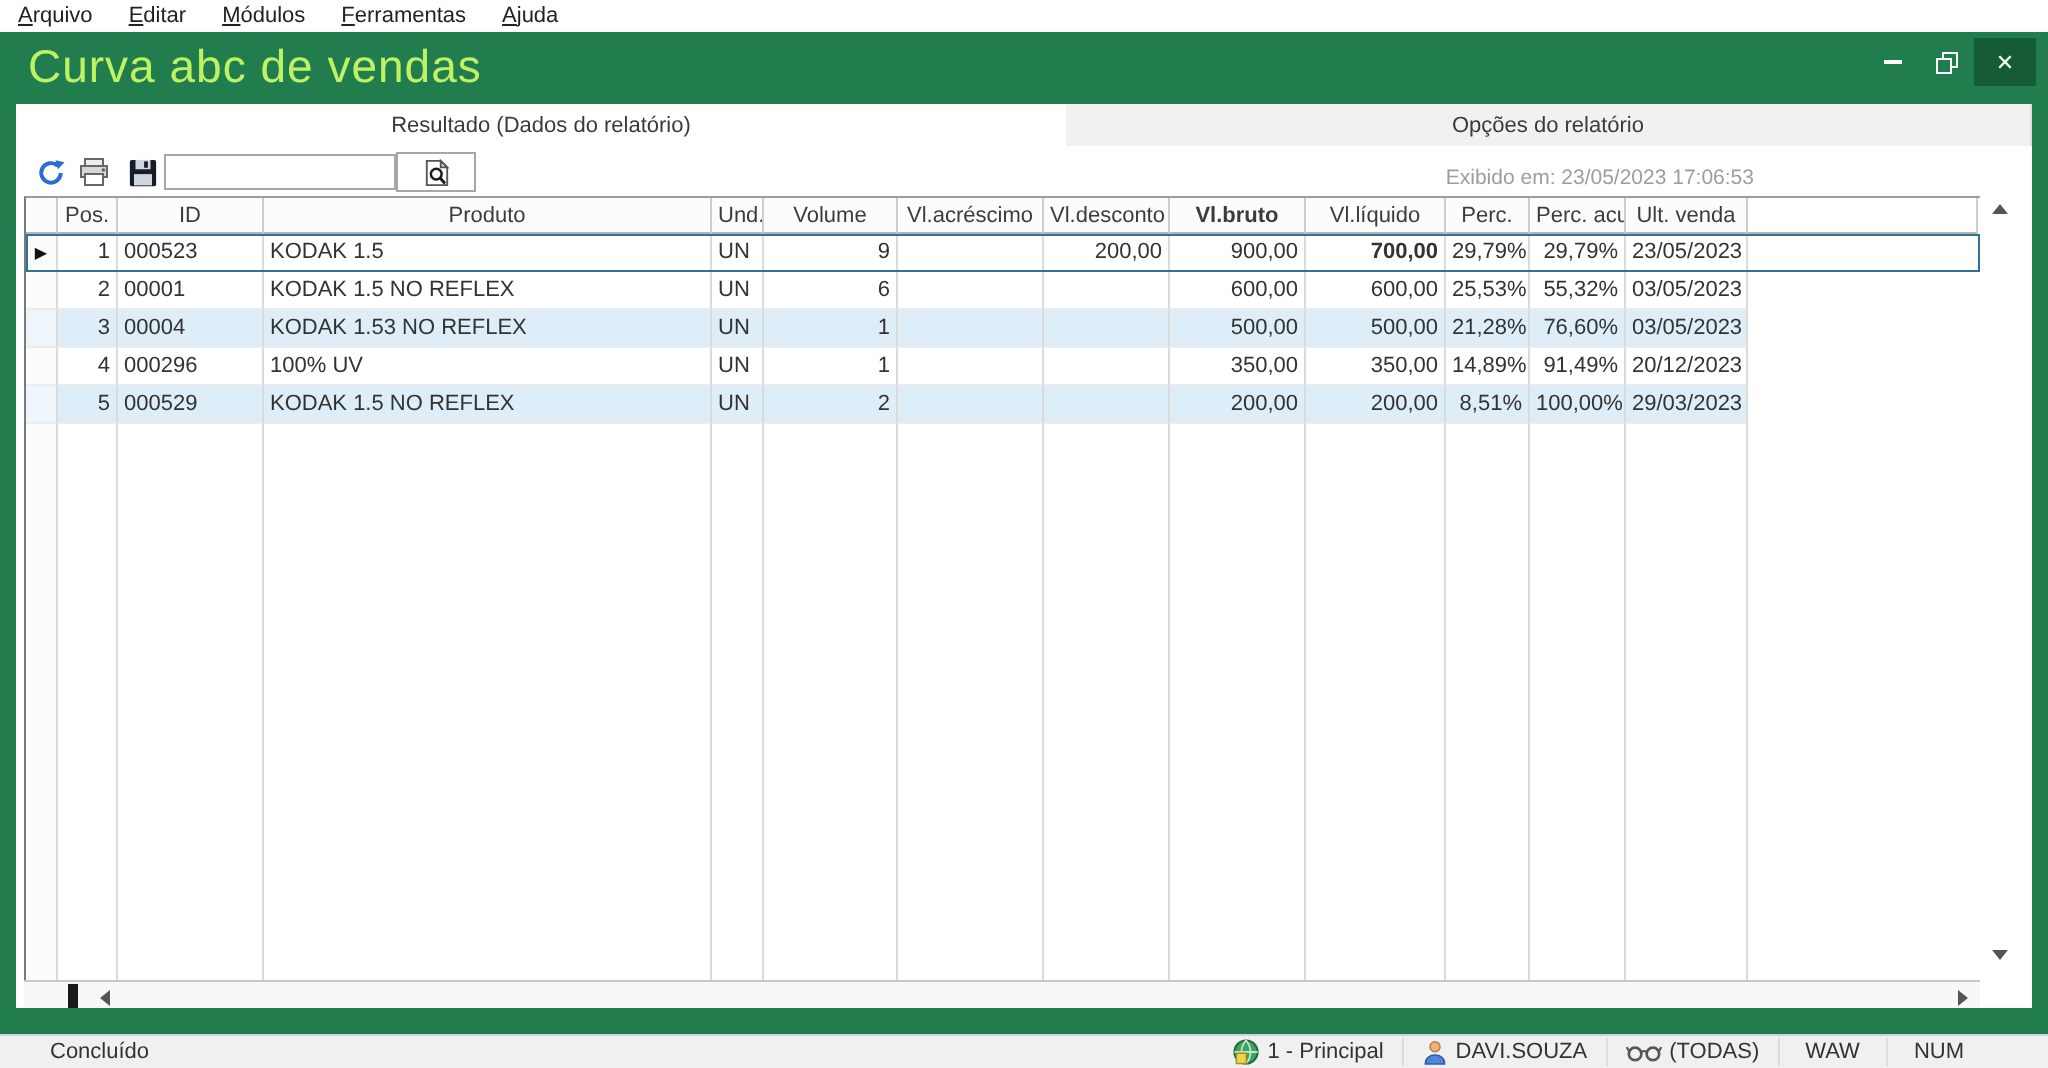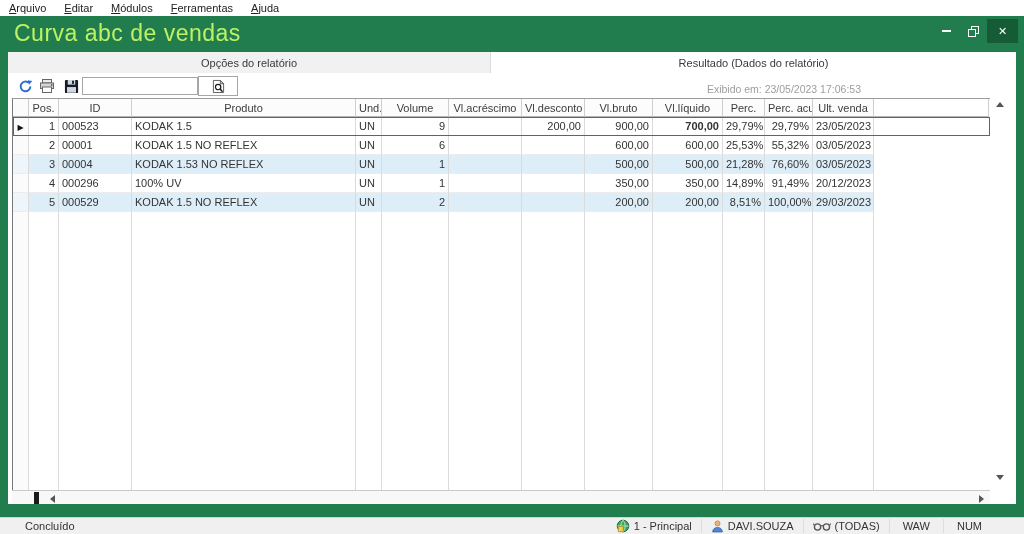--- a/index.html
+++ b/index.html
@@ -28,21 +28,21 @@
   .tab.active { width:525px; background:#ffffff; }
 
   
   .content { position:absolute; left:8px; top:57px; width:1008px; height:431px; background:#fff; }
 
   .toolbar { position:absolute; left:0; top:0; width:100%; height:24px; }
   .tool-icon { position:absolute; top:5px; width:16px; height:16px; display:flex; align-items:center; justify-content:center; }
   .tb-refresh { left:9px; } .tb-print { left:31px; } .tb-save { left:55px; }
   .tb-input { position:absolute; left:74px; top:4px; width:116px; height:18px; border:1px solid #a6a6a6; background:#fff; font-family:"Liberation Sans",sans-serif; font-size:11px; padding:0 3px; }
   .tb-preview { position:absolute; left:190px; top:3px; width:40px; height:20px; border:1px solid #a6a6a6; background:#fff; display:flex; align-items:center; justify-content:center; }
-  .displayed-at { position:absolute; left:573px; top:10px; width:280px; text-align:right; font-size:10.5px; color:#9d9d9d; }
+  .displayed-at { position:absolute; left:589px; top:10px; width:280px; text-align:right; font-size:10.5px; color:#9d9d9d; }
 
   
   .grid { position:absolute; left:4px; top:25px; width:978px; height:392px; border-top:1px solid #9c9c9c; border-left:1px solid #7a7a7a; background:#fff; display:flex; flex-direction:column; overflow:hidden; }
   .grow { display:flex; height:19px; flex:0 0 auto; position:relative; }
   .grow.header { height:18px; background:#fcfcfc; }
   .grow.filler { flex:1 1 auto; height:auto; }
   .gcell { flex:0 0 auto; font-size:11px; line-height:18px; padding:0 3px; white-space:nowrap; overflow:hidden; border-right:1px solid #dadada; border-bottom:1px solid #ececec; }
   .grow.header .gcell { text-align:center; color:#3c3c3c; border-bottom:1px solid #b5b5b5; border-right:1px solid #cfcfcf; }
   .gcell.selcol { background:#fbfbfb; text-align:center; padding:0; }
   .gcell.fillcol { border-right:none; border-bottom:none; background:#fff !important; }
@@ -96,22 +96,22 @@
             <rect x="0.5" y="3.5" width="7" height="7" fill="#217d4d" stroke="#fff"></rect>
           </svg>
         </div>
         <div class="win-btn close">
             <span>✕</span>
           </div>
       </div>
     </div>
 
     <div class="tabstrip">
+      <div class="tab active">Resultado (Dados do relatório)</div>
       <div class="tab inactive">Opções do relatório</div>
-      <div class="tab active">Resultado (Dados do relatório)</div>
     </div>
 
     <div class="content">
 
       <div class="toolbar">
         <div class="tool-icon tb-refresh">
           <svg width="15" height="15" viewBox="0 0 16 16">
             <path d="M13.2 8a5.2 5.2 0 1 1-1.7-3.9" fill="none" stroke="#2a6bd4" stroke-width="2.1"></path>
             <polygon points="10.4,1.2 15.2,2.2 11.7,6.0" fill="#2a6bd4"></polygon>
           </svg>
@@ -147,21 +147,21 @@
       <div class="grid" id="grid">
           <div class="grow header">
             <div class="gcell selcol" style="width: 16px;"></div>
             <div class="gcell al-r" style="width: 30px; text-align: center;">Pos.</div>
             <div class="gcell al-l" style="width: 73px; text-align: center;">ID</div>
             <div class="gcell al-l" style="width: 224px; text-align: center;">Produto</div>
             <div class="gcell al-l" style="width: 26px; text-align: center;">Und.</div>
             <div class="gcell al-r" style="width: 67px; text-align: center;">Volume</div>
             <div class="gcell al-r" style="width: 73px; text-align: center;">Vl.acréscimo</div>
             <div class="gcell al-r" style="width: 63px; text-align: center;">Vl.desconto</div>
-            <div class="gcell al-r" style="width: 68px; ">Vl.bruto</div>
+            <div class="gcell al-r" style="width: 68px;  font-weight: bold;">Vl.bruto</div>
             <div class="gcell al-r" style="width: 70px; text-align: center;">Vl.líquido</div>
             <div class="gcell al-r" style="width: 42px; text-align: center;">Perc.</div>
             <div class="gcell al-r" style="width: 48px; text-align: center;">Perc. acum</div>
             <div class="gcell al-l" style="width: 61px; text-align: center;">Ult. venda</div>
             <div class="gcell fillcol" style="width: 115px;"></div>
           </div>
           <div class="grow selected">
             <div class="gcell selcol" style="width: 16px;"><span class="row-marker">▶</span></div>
             <div class="gcell al-r" style="width: 30px;">1</div>
             <div class="gcell al-l" style="width: 73px;">000523</div>

